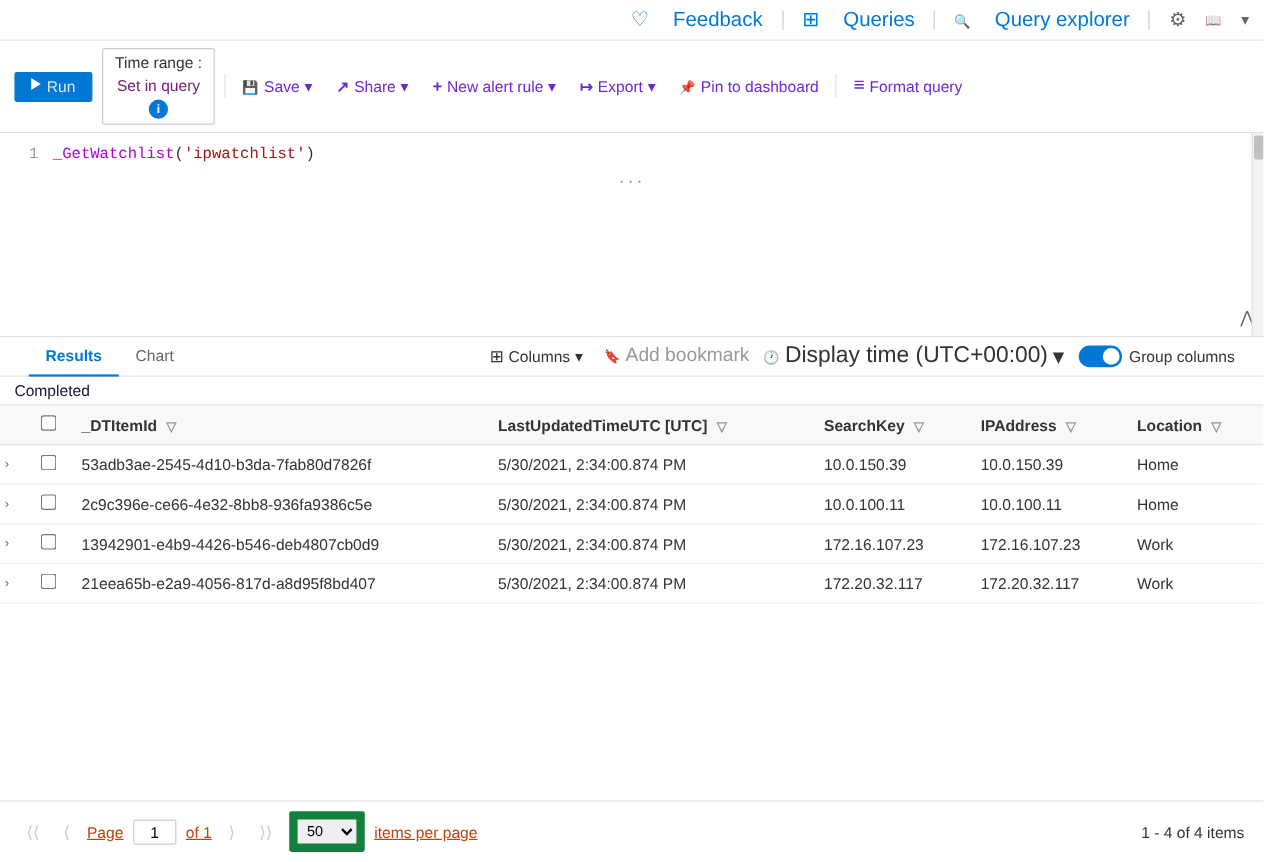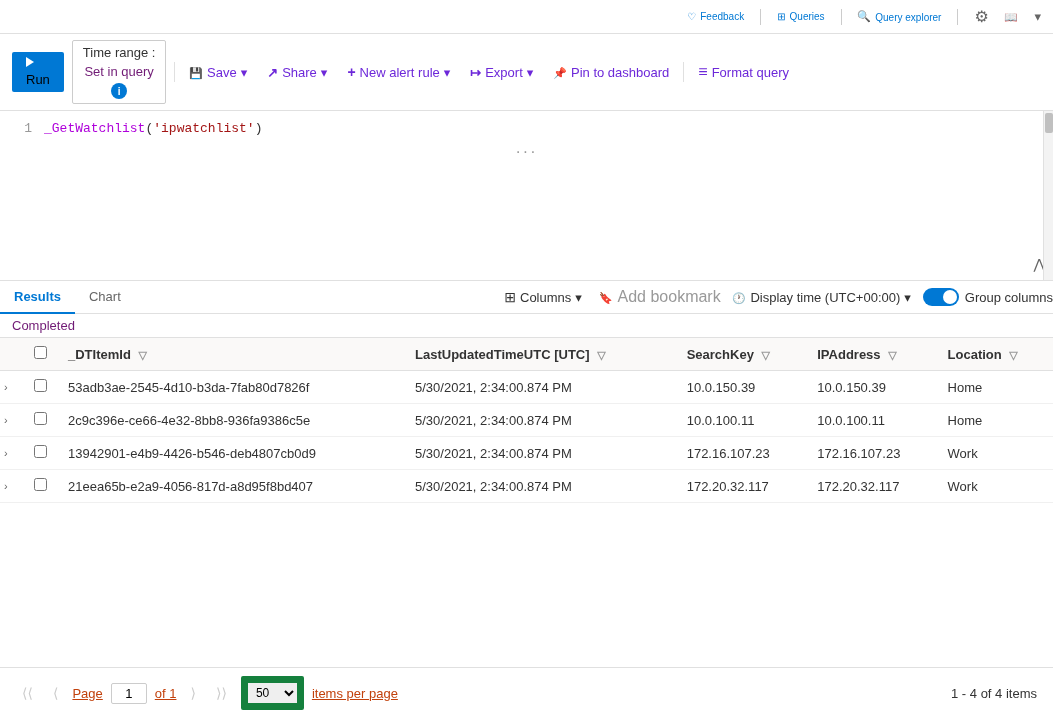--- a/index.html
+++ b/index.html
@@ -10,40 +10,40 @@
       display: flex;
       align-items: center;
       justify-content: flex-end;
       padding: 4px 12px;
       border-bottom: 1px solid #e0e0e0;
       background: #fff;
       gap: 16px;
       min-height: 34px;
     }
     .top-bar-item {
-      display: flex; align-items: flex-end; gap: 4px;
-      color: #0078d4; font-size: 10px; cursor: pointer;
+      display: flex; align-items: center; gap: 20px;
+      color: #0078d4; font-size: 17px; cursor: pointer;
       text-decoration: none;
     }
     .top-bar-divider { width: 1px; height: 16px; background: #ccc; }
 
     
     .action-bar {
       display: flex;
       align-items: center;
       padding: 6px 12px;
       border-bottom: 1px solid #e0e0e0;
       background: #fff;
       gap: 8px;
       flex-wrap: wrap;
     }
     .run-btn {
-      background: #0078d4; color: #000000; border: none; border-radius: 2px;
+      background: #0078d4; color: #e5e5e5; border: none; border-radius: 2px;
       padding: 5px 14px; font-size: 13px; cursor: pointer;
-      display: flex; align-items: flex-start; gap: 5px; flex-direction: column;
+      display: flex; align-items: flex-start; gap: 5px;
     }
     .run-icon { width: 0; height: 0; border-top: 5px solid transparent; border-bottom: 5px solid transparent; border-left: 8px solid #fff; display: inline-block; }
 
     .time-range-btn {
       border: 1px solid #ccc; background: #fff; border-radius: 2px;
       padding: 4px 10px; font-size: 13px; cursor: pointer;
       display: flex; align-items: center; gap: 4px; color: #333; flex-direction: column;
     }
     .info-icon { display: inline-flex; align-items: center; justify-content: center; width: 16px; height: 16px; border-radius: 50%; background: #0078d4; color: #fff; font-size: 10px; font-weight: bold; }
 
@@ -90,21 +90,21 @@
       width: 8px; height: 20px; background: #c0c0c0; margin: 2px auto; border-radius: 2px;
     }
 
     
     .results-area {
       flex: 1; display: flex; flex-direction: column; overflow: hidden;
     }
 
     
     .tabs-bar {
-      display: flex; align-items: center; padding: 0 0;
+      display: flex; align-items: center; padding: 0 24px;
       border-bottom: 1px solid #e0e0e0; background: #fff;
       gap: 0;
     }
     .tab {
       padding: 8px 14px; cursor: pointer; font-size: 13px; color: #666;
       border-bottom: 2px solid transparent; margin-bottom: -1px;
     }
     .tab.active { color: #0078d4; border-bottom-color: #0078d4; font-weight: 600; }
 
     .tabs-right {
@@ -114,41 +114,41 @@
       display: flex; align-items: center; gap: 4px;
       cursor: pointer; color: #333; font-size: 13px;
       padding: 4px 6px; border-radius: 2px;
     }
     .bookmark-btn {
       display: flex; align-items: center; gap: 4px;
       color: #999; font-size: 16px; cursor: pointer;
     }
     .time-display {
       display: flex; align-items: center; gap: 4px;
-      color: #333; font-size: 13px; cursor: pointer;
+      color: #333; font-size: 19px; cursor: pointer;
     }
     .group-toggle {
       display: flex; align-items: center; gap: 6px; font-size: 13px; color: #333;
     }
     .toggle-switch {
       width: 36px; height: 18px; background: #0078d4; border-radius: 9px;
       position: relative; cursor: pointer;
     }
     .toggle-switch::after {
       content: ''; position: absolute; right: 2px; top: 2px;
       width: 14px; height: 14px; background: #fff; border-radius: 50%;
     }
 
     
     .status-bar {
       display: flex; align-items: center; padding: 4px 12px;
       border-bottom: 1px solid #e0e0e0; background: #fff;
       font-size: 13px;
     }
-    .status-text { color: #701a75; font-weight: 500; }
+    .status-text { color: #0f172a; font-weight: 500; }
     .status-right { margin-left: auto; display: flex; align-items: center; gap: 12px; color: #333; }
     .expand-icon { cursor: pointer; color: #666; font-size: 16px; }
 
     
     .table-container {
       flex: 1; overflow-y: auto; overflow-x: hidden; position: relative;
     }
     table { width: 100%; border-collapse: collapse; font-size: 13px; }
     thead tr { background: #faf9f8; border-bottom: 1px solid #e0e0e0; }
     th {

